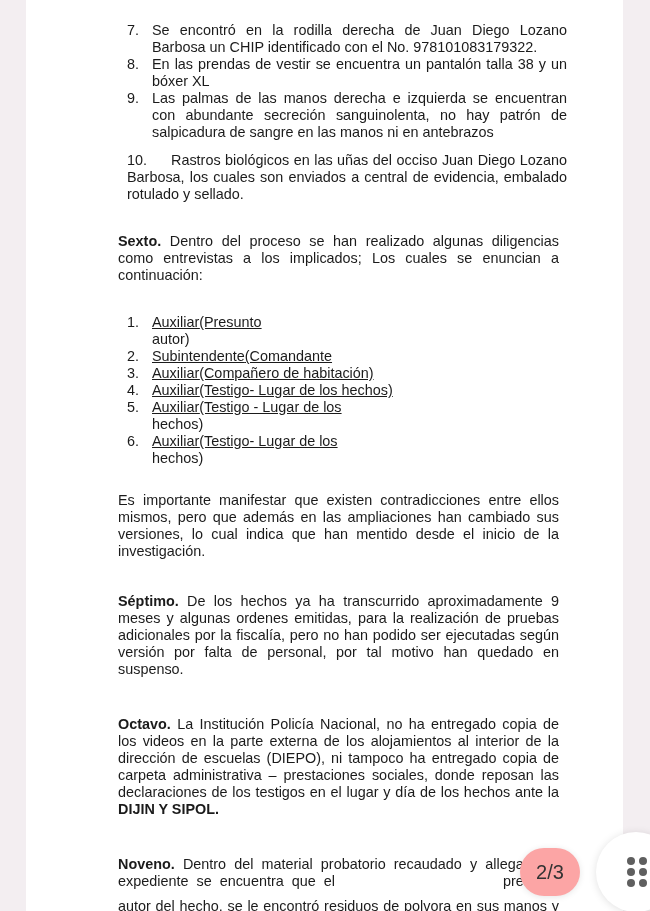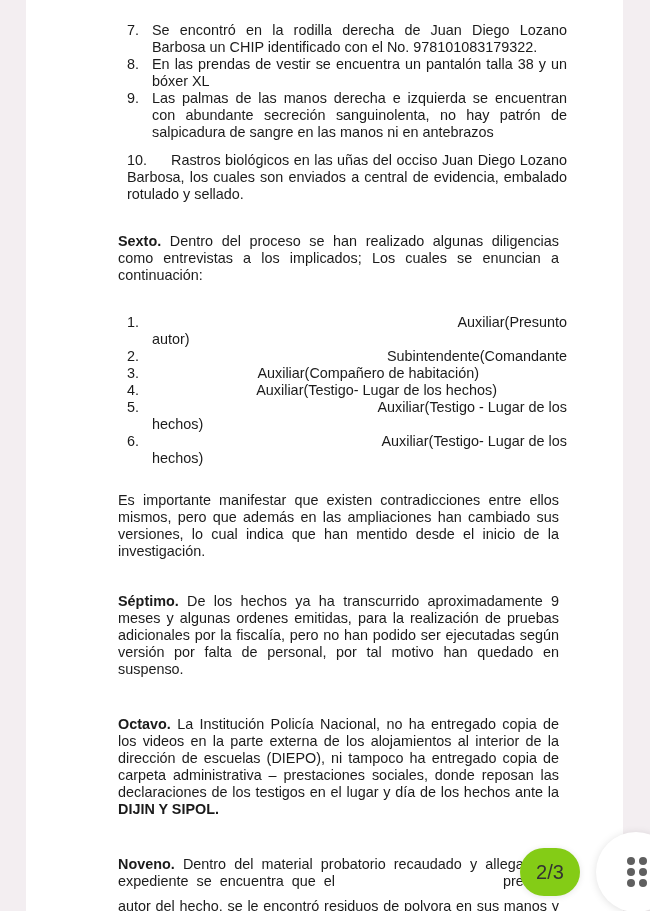--- a/index.html
+++ b/index.html
@@ -23,25 +23,25 @@
   .olist li .num { position: absolute; left: 0; top: 0; }
   .olist li.wide { padding-left: 0; }
   .olist li.wide .num { position: static; display: inline-block; width: 44px; margin-top: 11px; }
   .list-top { margin-left: 17px; }
   .para { text-align: justify; margin: 8px; }
   .para b { font-weight: bold; }
   .gap-s { height: 17px; }
   .gap-m { height: 22px; }
   .witness { margin-left: 17px; }
   .witness li { display: block; }
-  .witness .row { display: flex; justify-content: flex-end; }
+  .witness .row { display: flex; justify-content: flex-start; text-decoration: underline; }
   .witness .row2 { display: block; }
   .page-indicator {
     position: absolute; left: 520px; top: 848px; width: 60px; height: 48px;
-    border-radius: 24px; background: #84cc16;
+    border-radius: 24px; background: #fca5a5;
     box-shadow: 0 1px 6px rgba(0,0,0,0.10);
     display: flex; align-items: center; justify-content: center;
     font-size: 20px; color: #333;
   }
   .grid-button {
     position: absolute; left: 596px; top: 832px; width: 80px; height: 80px;
     border-radius: 40px; background: #ffffff;
     box-shadow: 0 1px 8px rgba(0,0,0,0.12);
   }
   .grid-button .dots {

